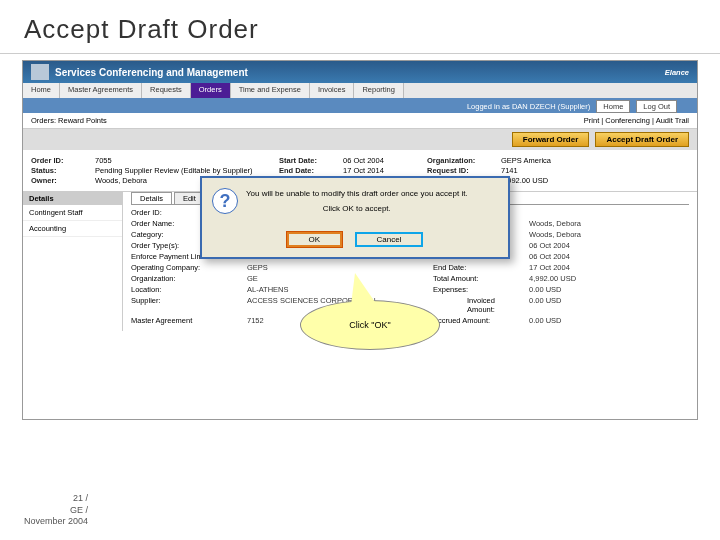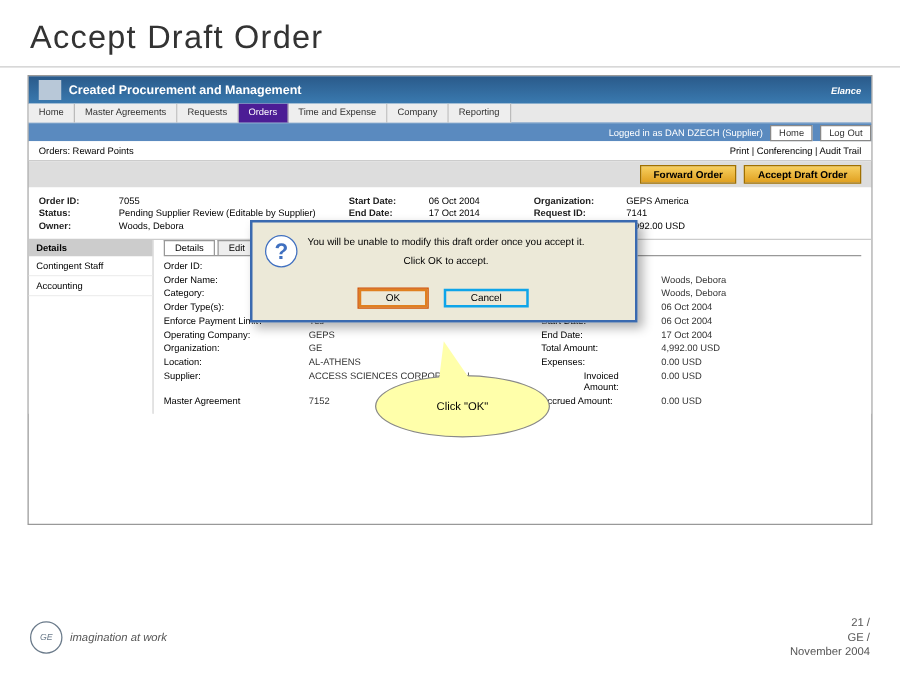--- a/index.html
+++ b/index.html
@@ -11,21 +11,21 @@
 
 .header-bar { background: linear-gradient(#2a5a8a, #3a7ab0); color: #fff; display: flex; align-items: center; height: 22px; padding: 0 8px; }
 .header-logo { width: 18px; height: 16px; background: #b8c8d8; margin-right: 6px; }
 .header-title { font-weight: bold; font-size: 10px; flex: 1; }
 .header-brand { font-style: italic; font-weight: bold; }
 
 .tab-bar { background: #e8e8e8; display: flex; height: 16px; border-bottom: 1px solid #5a8abf; }
 .tab { padding: 2px 8px; border-right: 1px solid #bbb; cursor: pointer; color: #333; background: #eee; }
 .tab.active { background: #4c1d95; color: #fff; }
 
-.login-bar { background: #5a8abf; color: #fff; text-align: right; padding: 2px 0; height: 14px; display: flex; justify-content: flex-end; align-items: center; gap: 6px; }
+.login-bar { background: #5a8abf; color: #fff; text-align: right; padding: 2px 20px; height: 14px; display: flex; justify-content: flex-end; align-items: center; gap: 6px; }
 .login-btn { background: #fff; color: #333; border: 1px solid #888; padding: 1px 6px; cursor: pointer; }
 
 .breadcrumb-bar { background: #fff; border-bottom: 1px solid #ccc; padding: 3px 8px; display: flex; justify-content: space-between; }
 
 .action-bar { background: #ddd; padding: 3px 8px; text-align: right; }
 .action-btn { background: linear-gradient(#f8d060, #e0a020); border: 1px solid #a07000; padding: 2px 10px; margin-left: 4px; font-size: 8px; font-weight: bold; cursor: pointer; }
 
 .info-grid { background: #fff; padding: 6px 8px; display: grid; grid-template-columns: 60px 180px 60px 80px 70px 80px; border-bottom: 1px solid #ccc; gap: 1px 4px; }
 .info-label { font-weight: bold; color: #222; }
 
@@ -63,31 +63,31 @@
 </style>
 </head>
 <body>
 
 <div class="slide-title">Accept Draft Order</div>
 
 <div class="app-frame">
 
   <div class="header-bar">
     <div class="header-logo"></div>
-    <div class="header-title">Created Procurement and Management</div>
+    <div class="header-title">Services Conferencing and Management</div>
     <div class="header-brand">Elance</div>
   </div>
 
   <div class="tab-bar">
     <div class="tab">Home</div>
     <div class="tab">Master Agreements</div>
     <div class="tab">Requests</div>
     <div class="tab active">Orders</div>
     <div class="tab">Time and Expense</div>
-    <div class="tab">Company</div>
+    <div class="tab">Invoices</div>
     <div class="tab">Reporting</div>
   </div>
 
   <div class="login-bar">
     <span>Logged in as DAN DZECH (Supplier)</span>
     <span class="login-btn">Home</span>
     <span class="login-btn">Log Out</span>
   </div>
 
   <div class="breadcrumb-bar">
@@ -194,22 +194,18 @@
     <button class="dlg-btn ok">OK</button>
     <button class="dlg-btn">Cancel</button>
   </div>
 </div>
 
 <div class="callout">
   <span>Click "OK"</span>
 </div>
 
 <div class="footer">
-  <div class="footer-left">
-    <div class="ge-logo">GE</div>
-    <span>imagination at work</span>
-  </div>
   <div class="footer-right">
     <div>21 /</div>
     <div>GE /</div>
     <div>November 2004</div>
   </div>
 </div>
 
 </body></html>

